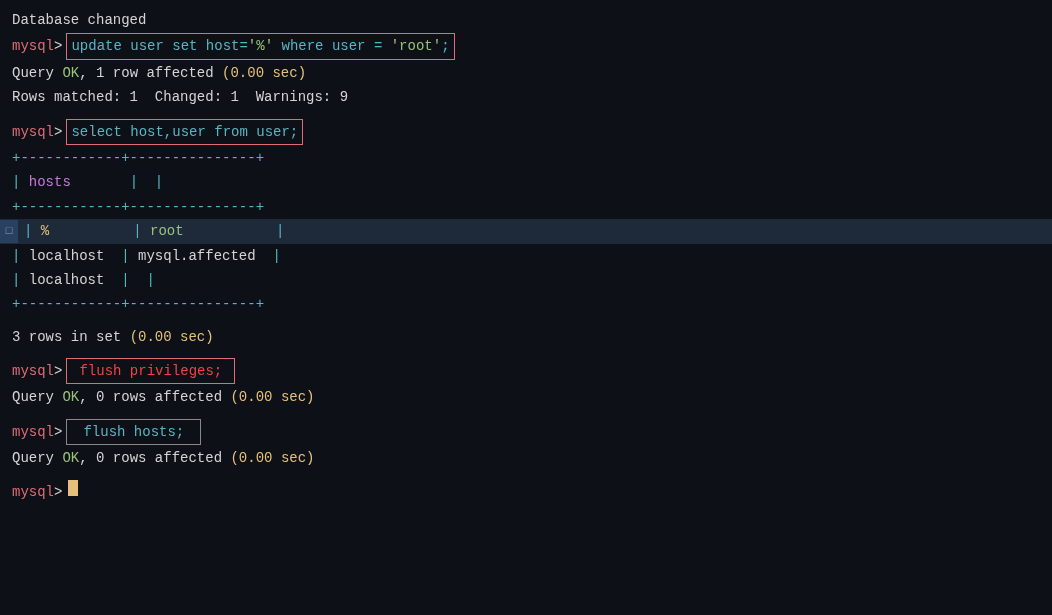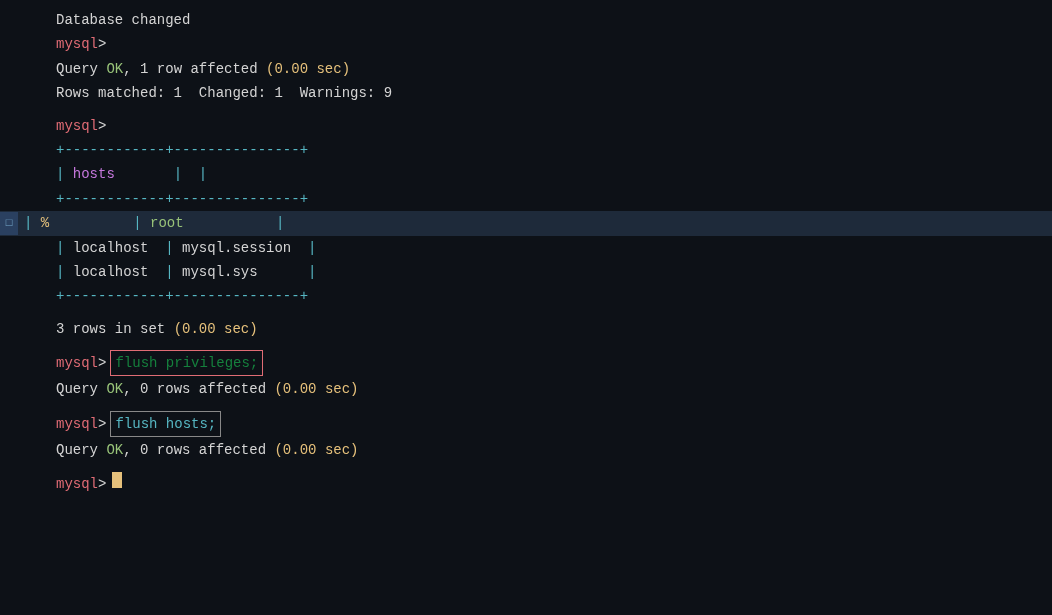--- a/index.html
+++ b/index.html
@@ -26,21 +26,20 @@
       position: relative;
       overflow: hidden;
     }
 
     .line {
       display: flex;
       align-items: baseline;
       padding: 1px 12px;
       line-height: 1.6;
       white-space: pre;
-      margin-left: 44px;
     }
 
     .prompt {
       color: #e06c75;
       margin-right: 0;
     }
 
     .prompt-arrow {
       color: #d4d4d4;
       margin-right: 4px;
@@ -94,87 +93,89 @@
 <body>
 
 <div class="terminal">
 
   <div class="line">
     <span class="text-white">Database changed</span>
   </div>
 
   <div class="line">
     <span class="prompt">mysql</span><span class="prompt-arrow">&gt;</span>
+    <span style="border:1px solid #e06c75; padding:1px 4px; color:#56b6c2;">update user set host=<span style="color:#98c379">'%'</span> where user = <span style="color:#98c379">'root'</span>;</span>
   </div>
 
   <div class="line">
     <span class="text-white">Query </span><span class="ok-text">OK</span><span class="text-white">, 1 row affected </span><span class="paren-text">(0.00 sec)</span>
   </div>
 
   <div class="line">
     <span class="text-white">Rows matched: 1  Changed: 1  Warnings: 9</span>
   </div>
 
   <div class="empty-line"></div>
 
   <div class="line">
     <span class="prompt">mysql</span><span class="prompt-arrow">&gt;</span>
+    <span style="border:1px solid #e06c75; padding:1px 4px; color:#56b6c2;">select host,user from user;</span>
   </div>
 
   <div class="line">
     <span class="table-line">+------------+---------------+</span>
   </div>
 
   <div class="line">
     <span class="table-line">| </span><span class="col-host">hosts      </span><span class="table-line"> | </span><span class="table-line"> |</span>
   </div>
 
   <div class="line">
     <span class="table-line">+------------+---------------+</span>
   </div>
 
   <div style="background-color:#1e2a3a; display:flex; align-items:baseline; padding:1px 0; line-height:1.6; white-space:pre; position:relative;">
     <div style="width:18px; background-color:#2a4060; display:flex; align-items:center; justify-content:center; font-size:11px; color:#7ac; align-self:stretch; flex-shrink:0;">□</div>
     <span style="padding-left:6px;"><span class="table-line">| </span><span class="val-percent">%         </span><span class="table-line"> | </span><span class="val-root">root          </span><span class="table-line"> |</span></span>
   </div>
 
   <div class="line">
-    <span class="table-line">| </span><span class="val-localhost">localhost </span><span class="table-line"> | </span><span class="val-service">mysql.session </span><span class="table-line"> |</span>
+    <span class="table-line">| </span><span class="val-localhost">localhost </span><span class="table-line"> | </span><span class="val-service">mysql.affected </span><span class="table-line"> |</span>
   </div>
 
   <div class="line">
-    <span class="table-line">| </span><span class="val-localhost">localhost </span><span class="table-line"> | </span><span class="val-service">mysql.sys     </span><span class="table-line"> |</span>
+    <span class="table-line">| </span><span class="val-localhost">localhost </span><span class="table-line"> | </span><span class="table-line"> |</span>
   </div>
 
   <div class="line">
     <span class="table-line">+------------+---------------+</span>
   </div>
 
   <div class="empty-line"></div>
 
   <div class="line">
     <span class="text-white">3 rows in set </span><span class="paren-text">(0.00 sec)</span>
   </div>
 
   <div class="empty-line"></div>
 
   <div class="line">
     <span class="prompt">mysql</span><span class="prompt-arrow">&gt;</span>
-    <span style="border:1px solid #e06c75; padding:1px 4px; color:#15803d;">flush privileges;</span>
+    <span style="border:1px solid #e06c75; padding:1px 12px; color:#ef4444;">flush privileges;</span>
   </div>
 
   <div class="line">
     <span class="text-white">Query </span><span class="ok-text">OK</span><span class="text-white">, 0 rows affected </span><span class="paren-text">(0.00 sec)</span>
   </div>
 
   <div class="empty-line"></div>
 
   <div class="line">
     <span class="prompt">mysql</span><span class="prompt-arrow">&gt;</span>
-    <span style="border:1px solid #888; padding:1px 4px; color:#56b6c2;text-align:right;">flush hosts;</span>
+    <span style="border:1px solid #888; padding:1px 16px; color:#56b6c2;text-align:right;">flush hosts;</span>
   </div>
 
   <div class="line">
     <span class="text-white">Query </span><span class="ok-text">OK</span><span class="text-white">, 0 rows affected </span><span class="paren-text">(0.00 sec)</span>
   </div>
 
   <div class="empty-line"></div>
 
   <div class="line">
     <span class="prompt">mysql</span><span class="prompt-arrow">&gt;</span>

